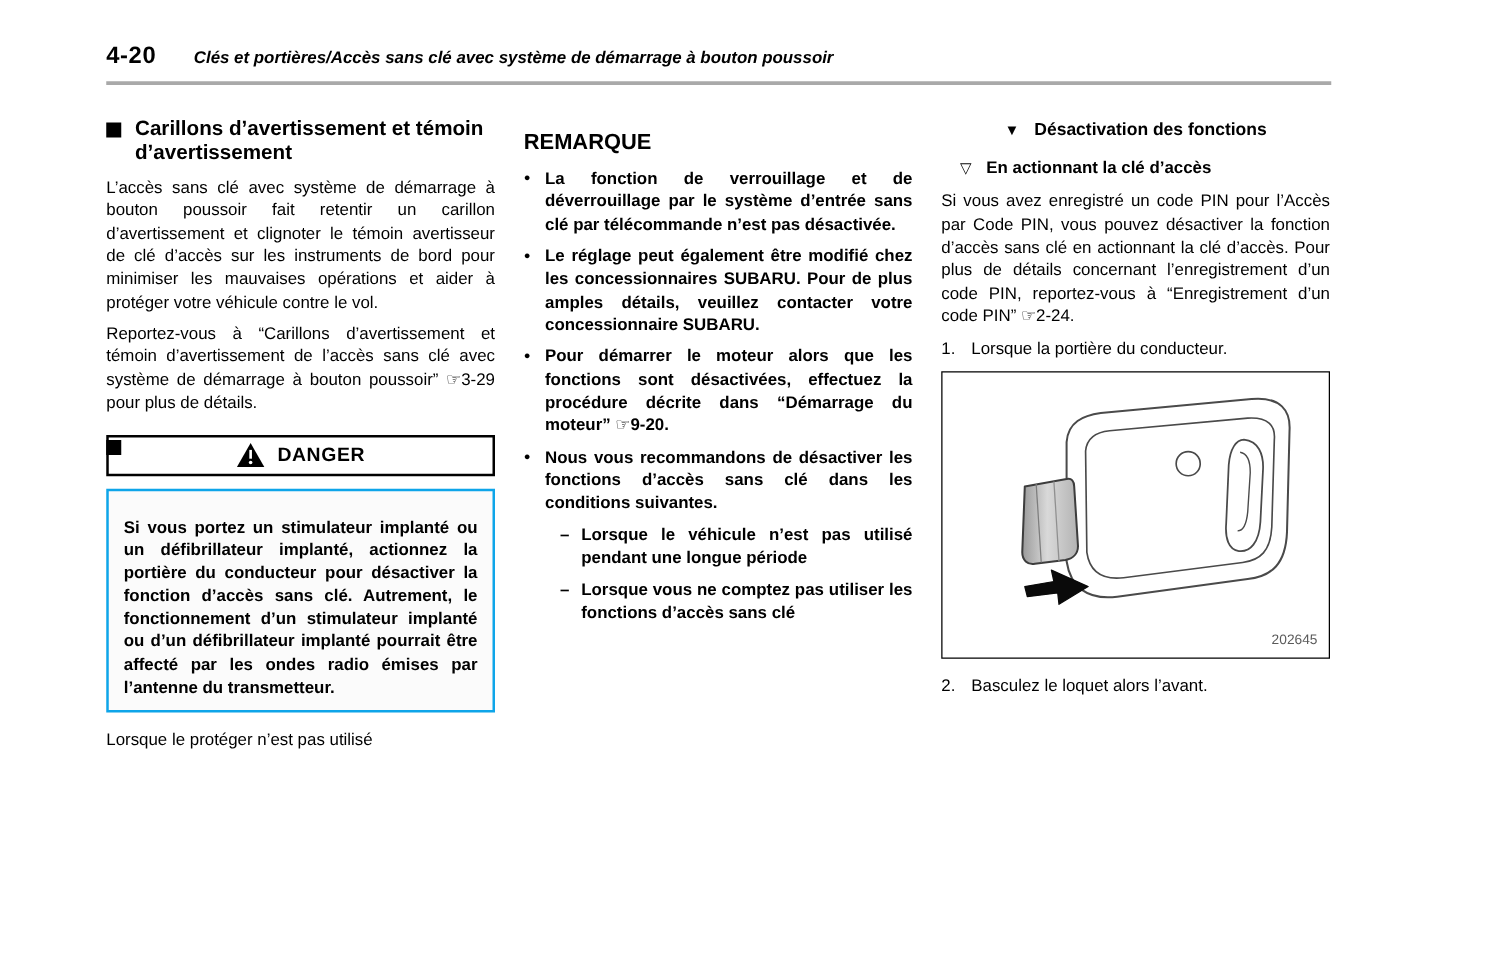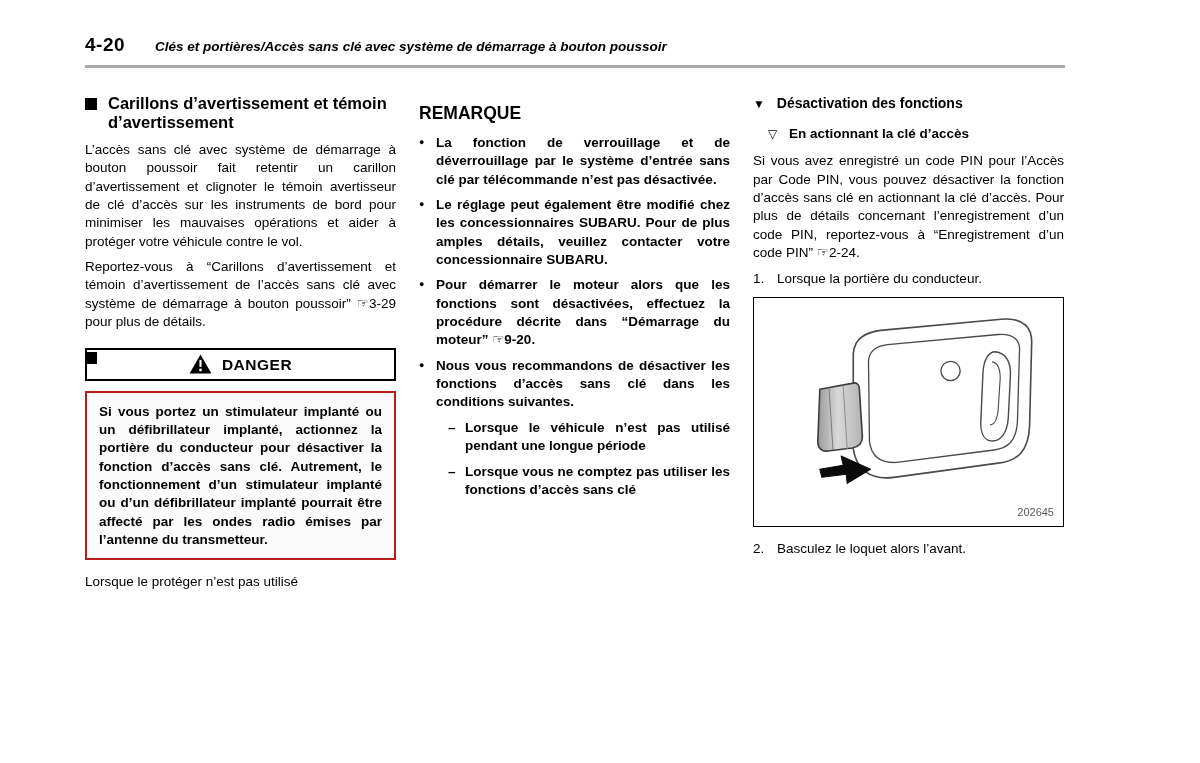--- a/index.html
+++ b/index.html
@@ -48,34 +48,34 @@
 
   
   .danger-title {
     border: 2px solid #000;
     display: flex; align-items: center; justify-content: center;
     gap: 10px; padding: 4px 0; margin: 14px 0 10px;
   }
   .danger-title .dlabel { font-weight: bold; font-size: 15.5px; letter-spacing: .5px; }
   .danger-title svg { display: block; }
   .danger-body {
-    border: 2px solid #b91c1c; background: #fbfbfb;
-    padding: 10px 12px 9px; font-weight: bold; margin-bottom: 13px;
+    border: 2px solid #0ea5e9; background: #fbfbfb;
+    padding: 20px 12px 9px; font-weight: bold; margin-bottom: 13px;
   }
 
   
   .remark-h { font-size: 17.5px; font-weight: bold; text-align: left; margin: 10px 0 8px; }
   .bullets { list-style: none; margin: 0; padding: 0; font-weight: bold; }
   .bullets li { position: relative; padding-left: 17px; margin-bottom: 7px; }
   .bullets li .mk { position: absolute; left: 0; top: 2px; font-size: 9px; }
   .subitem { position: relative; padding-left: 46px; font-weight: bold; margin-bottom: 7px; }
   .subitem .dash { position: absolute; left: 29px; }
 
   
-  .h-tri { font-weight: bold; font-size: 14px; text-align: left; margin: 2px 0 12px; }
+  .h-tri { font-weight: bold; font-size: 14px; text-align: center; margin: 2px 0 12px; }
   .h-tri .tri { margin-right: 8px; font-size: 12px; }
   .h-tri2 { font-weight: bold; font-size: 13.5px; text-align: left; padding-left: 15px; margin: 0 0 9px; }
   .h-tri2 .tri { margin-right: 8px; font-size: 12px; }
   .step { display: flex; gap: 7px; text-align: left; margin: 6px 0 8px; }
   .step .n { width: 17px; flex: none; }
   .figure {
     border: 1.5px solid #000; height: 228px; position: relative;
     margin: 9px 0 13px; background: #fff;
   }
   .figure svg { width: 100%; height: 100%; display: block; }

